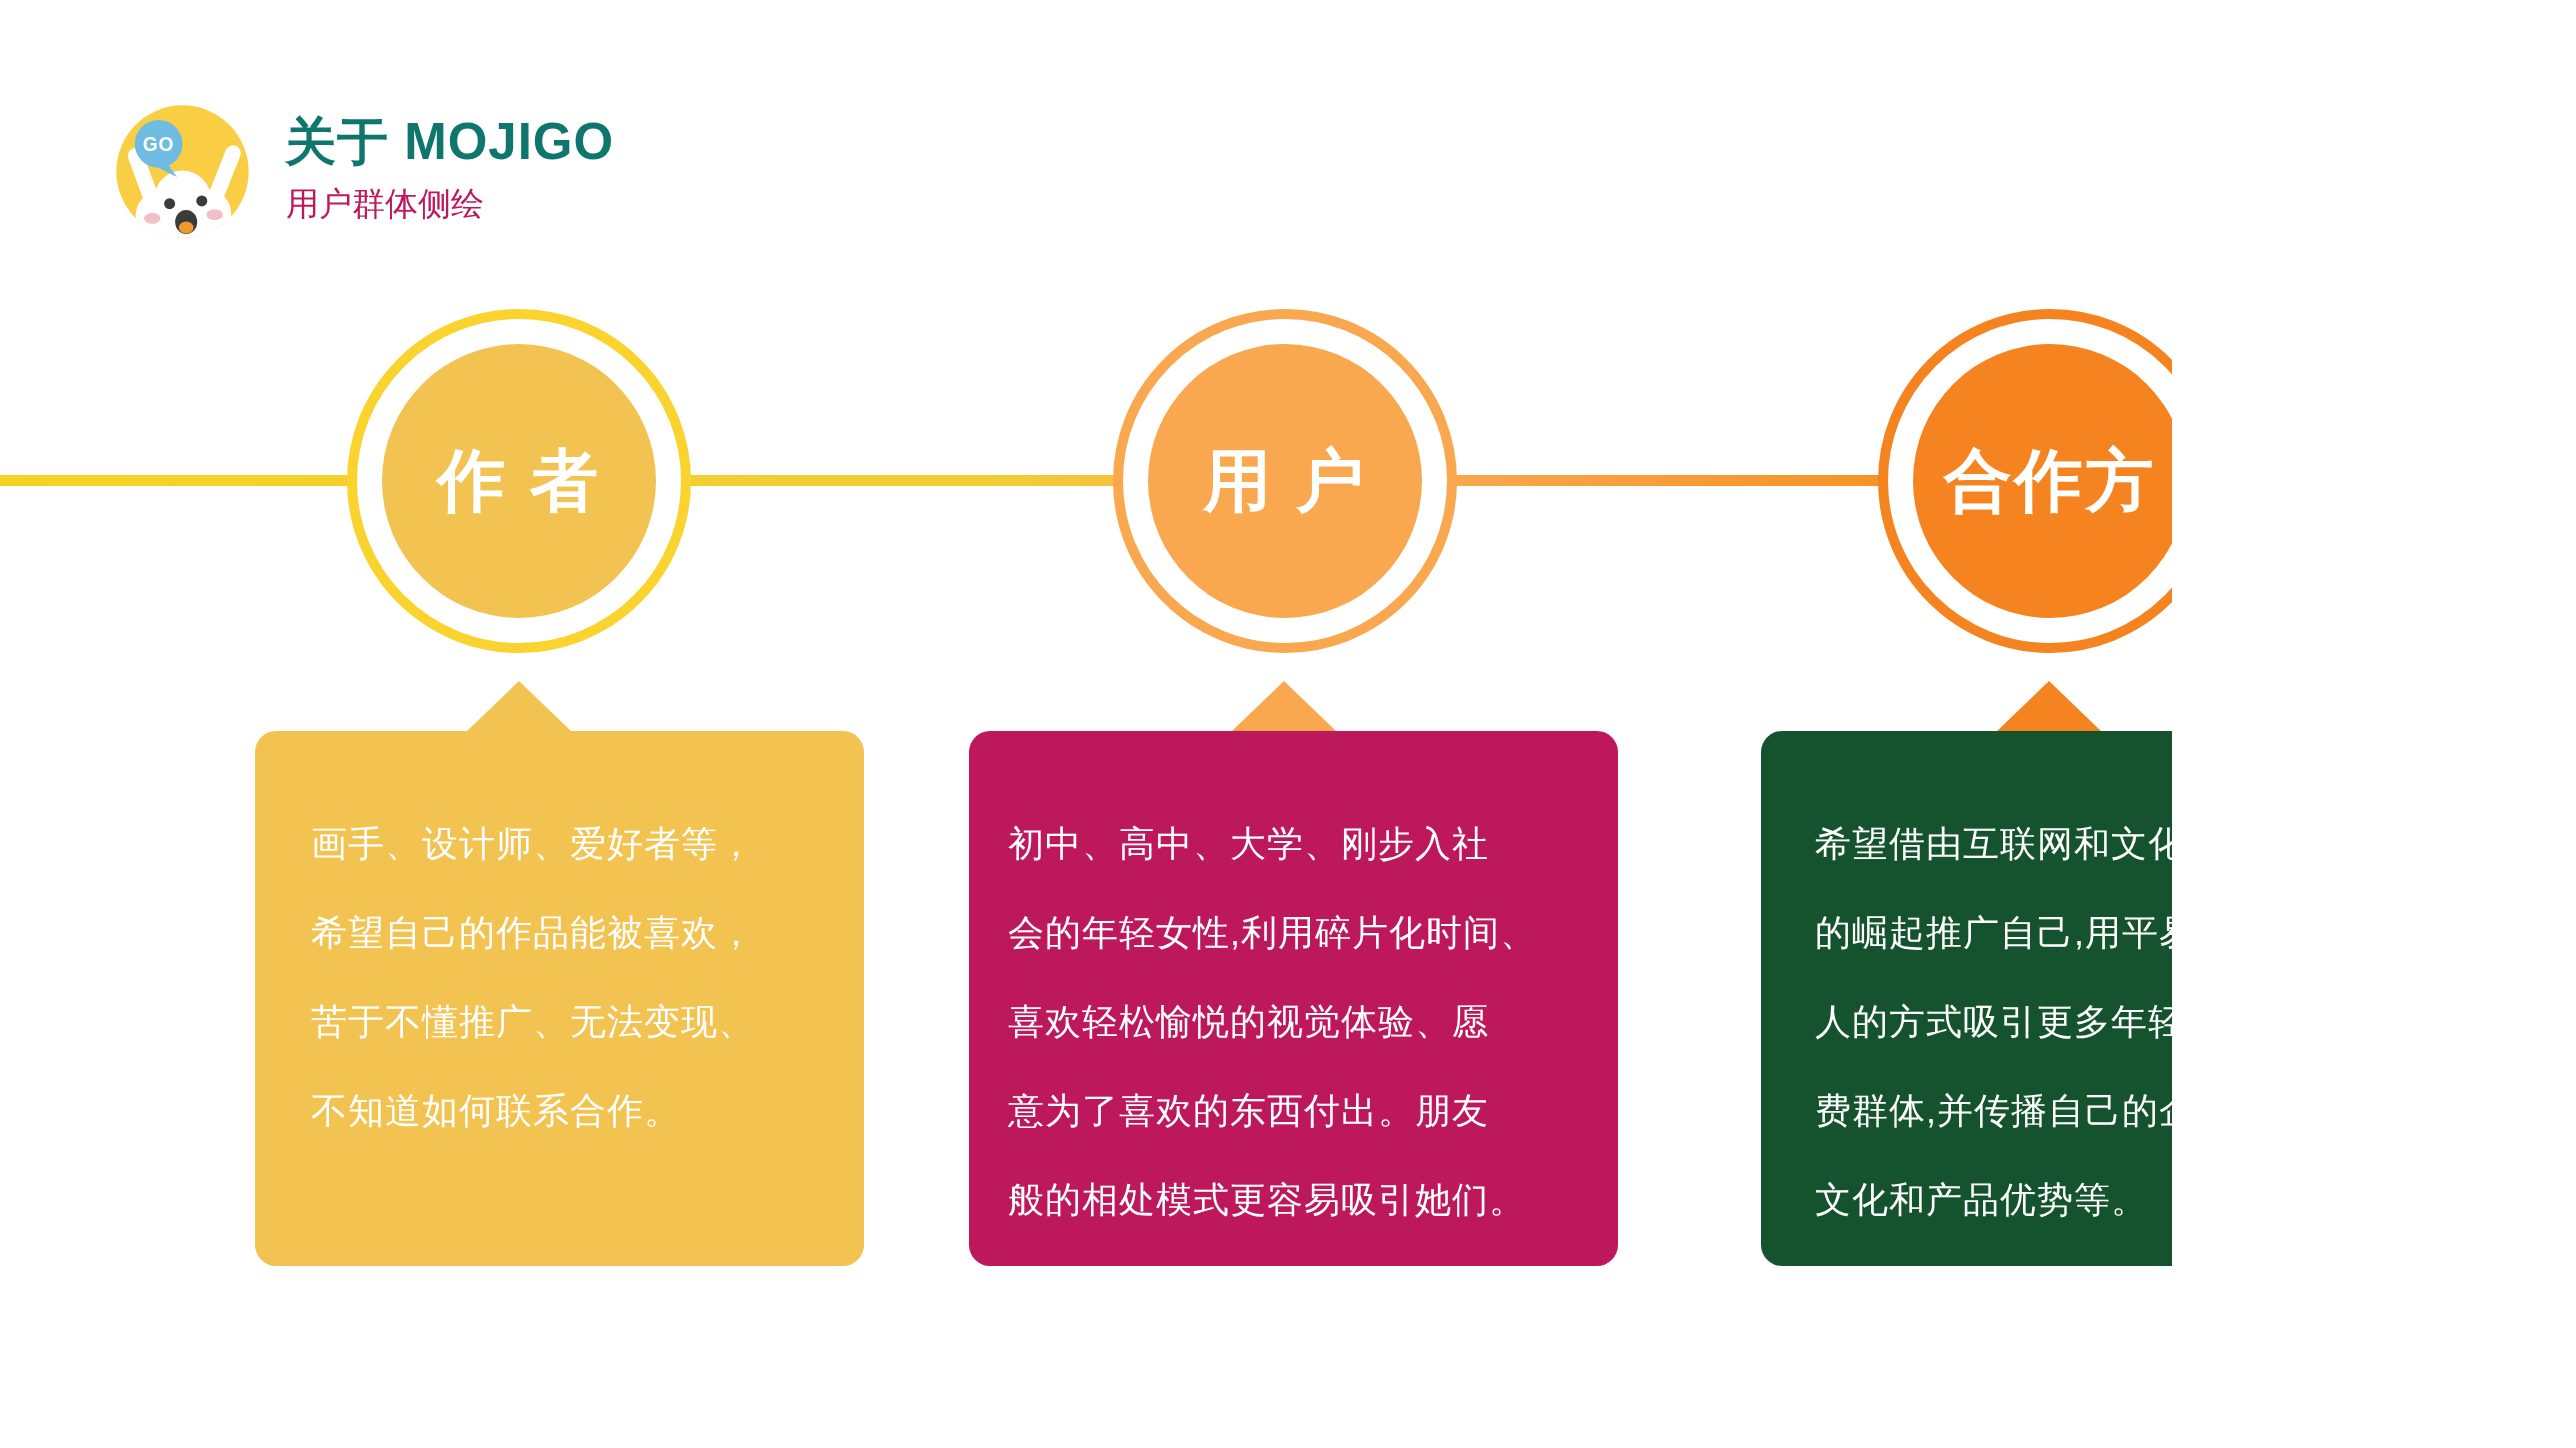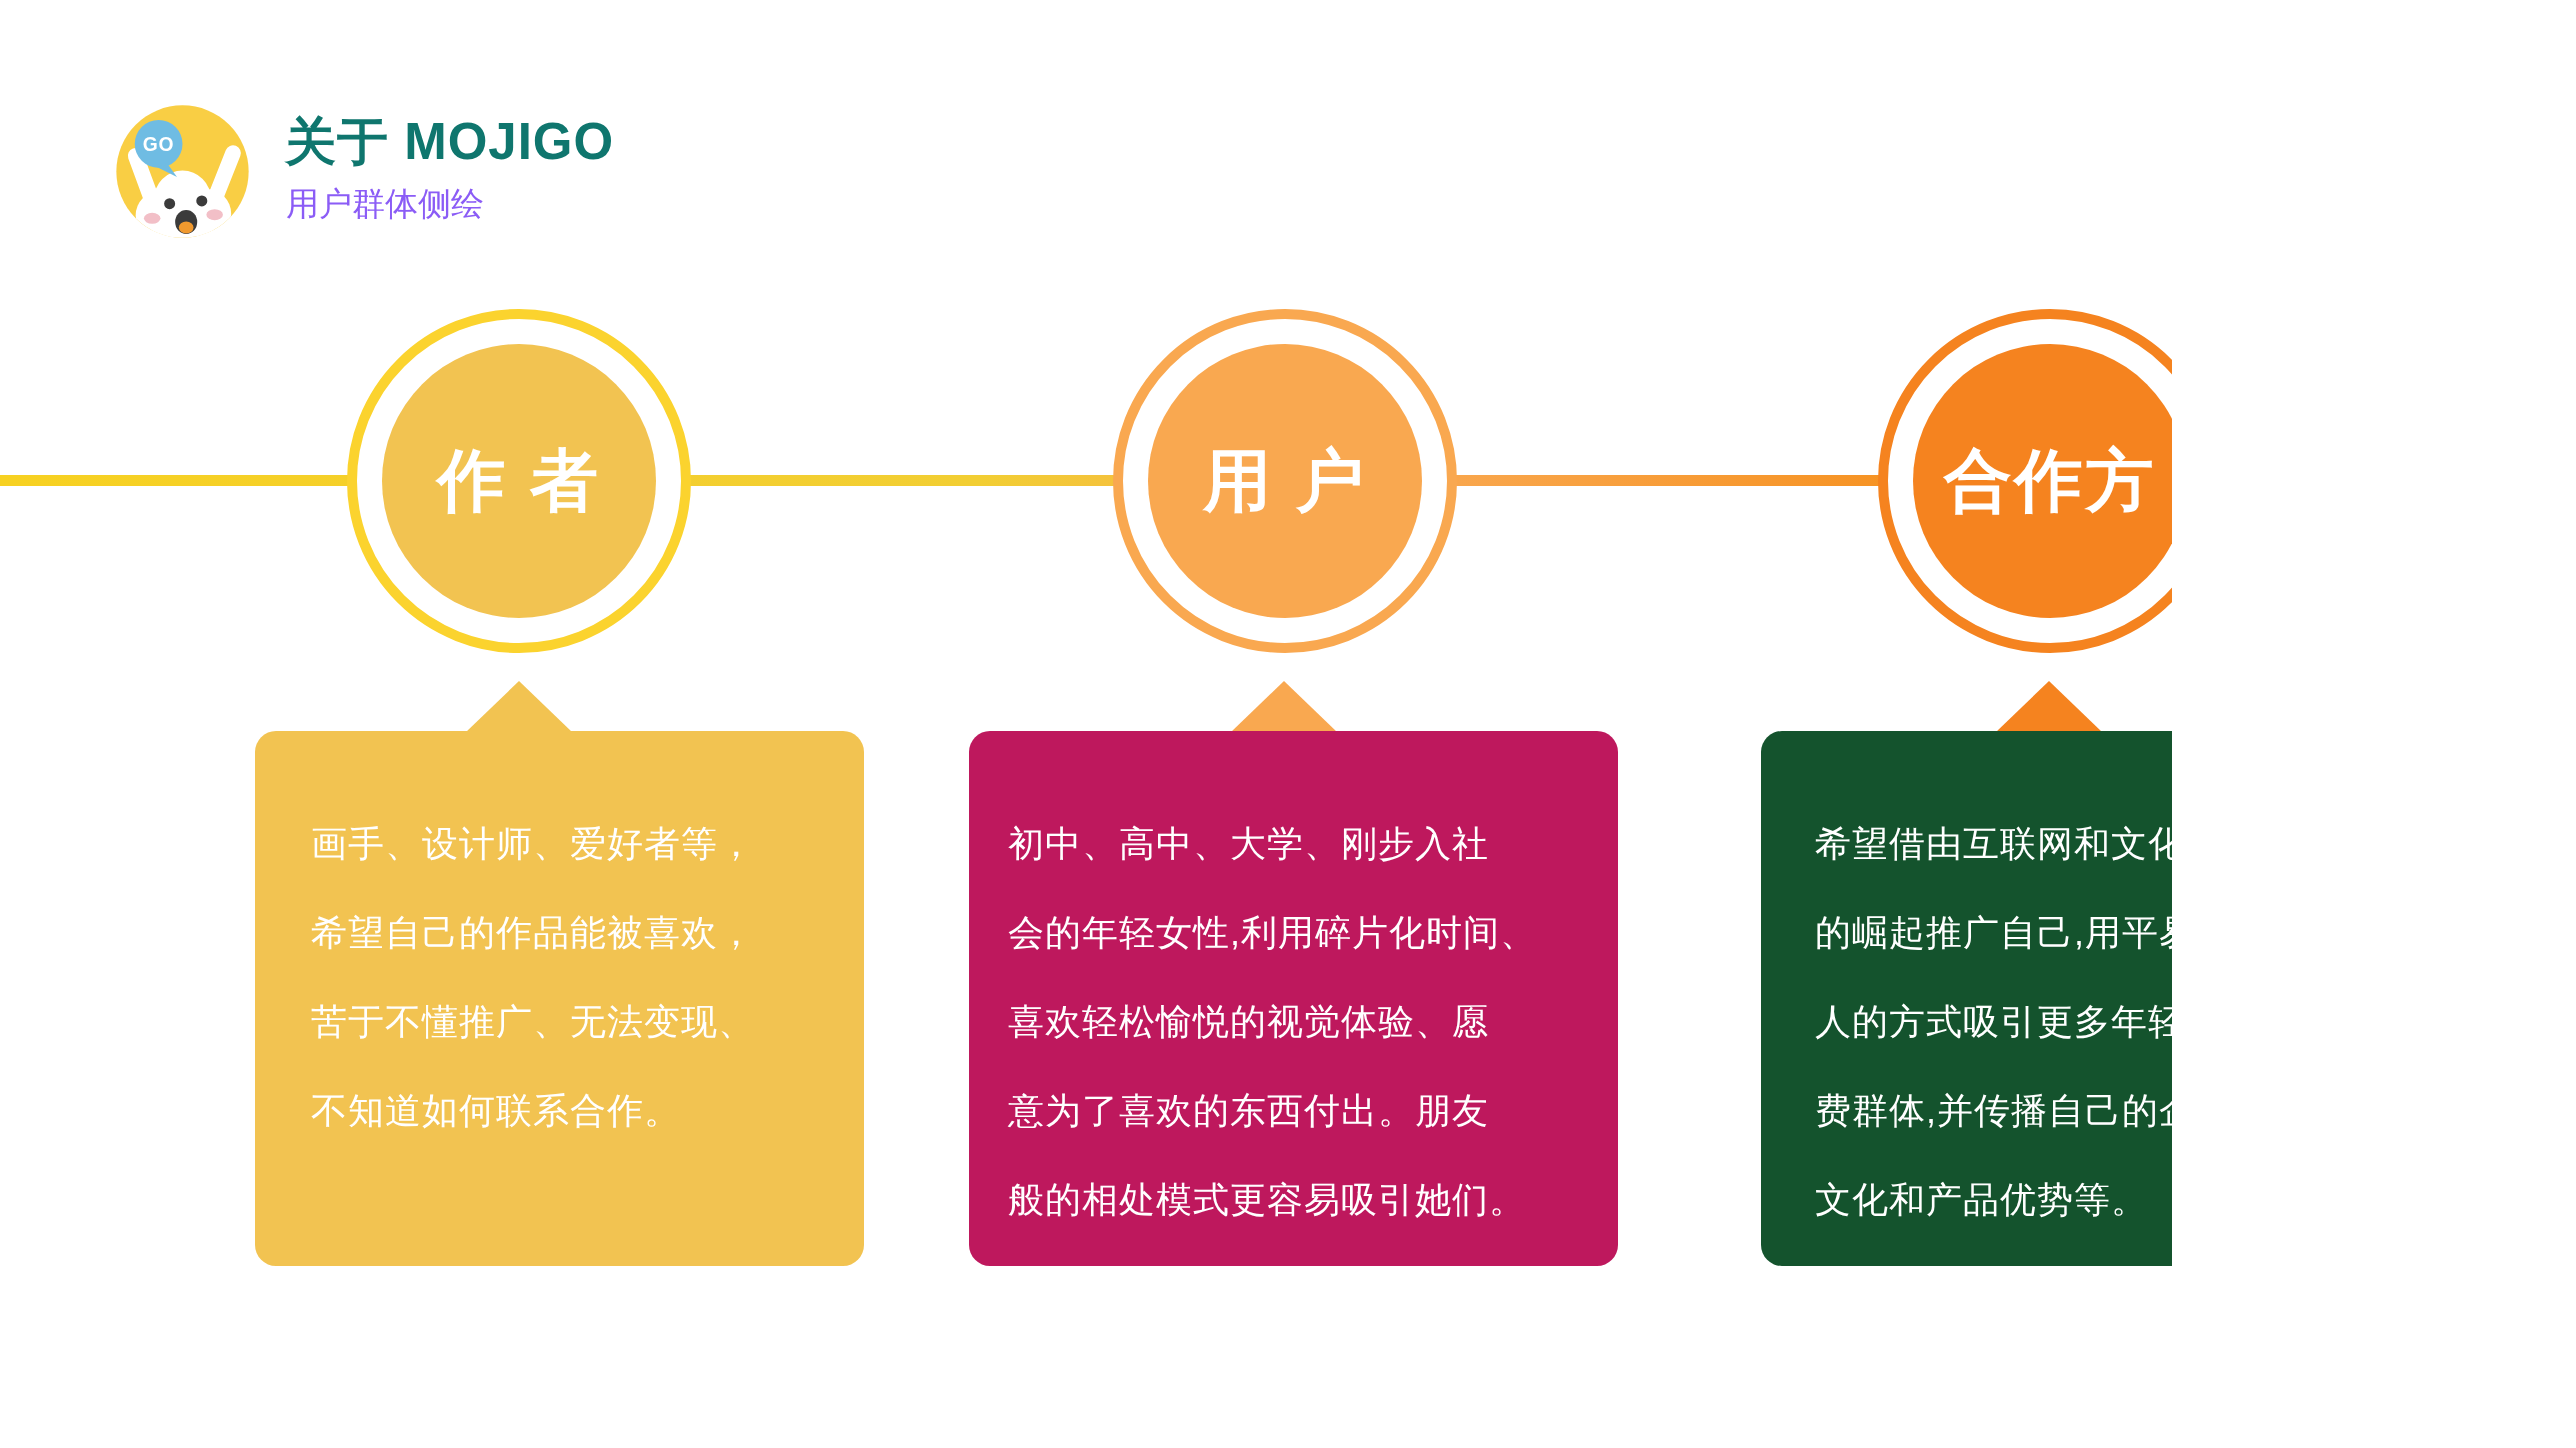--- a/index.html
+++ b/index.html
@@ -24,21 +24,21 @@
     font-size: 51px;
     font-weight: bold;
     color: #0f766e;
     letter-spacing: 1px;
     white-space: nowrap;
   }
   .page-subtitle {
     position: absolute;
     left: 286px; top: 182px;
     font-size: 33px;
-    color: #8b5cf6;
+    color: #be185d;
     white-space: nowrap;
   }
 
   
   .timeline-line {
     position: absolute;
     left: 0; top: 475px;
     width: 2576px; height: 10.6px;
     background: linear-gradient(90deg,
       #f7d121 0%, #f4cf2e 22%, #f2ce33 38%,

